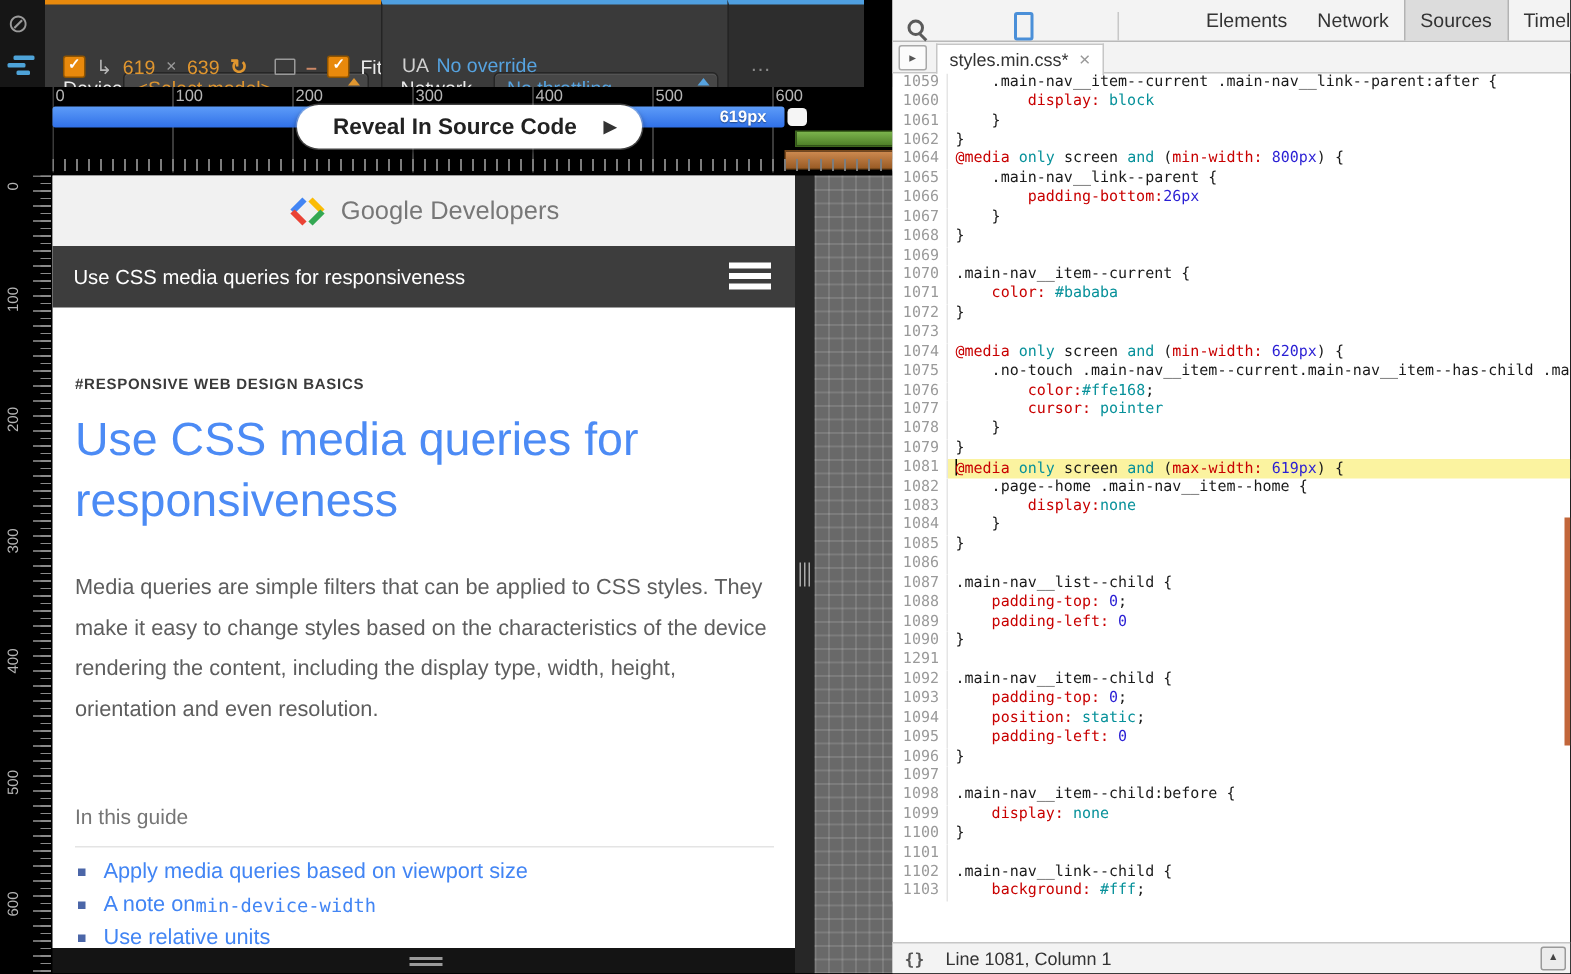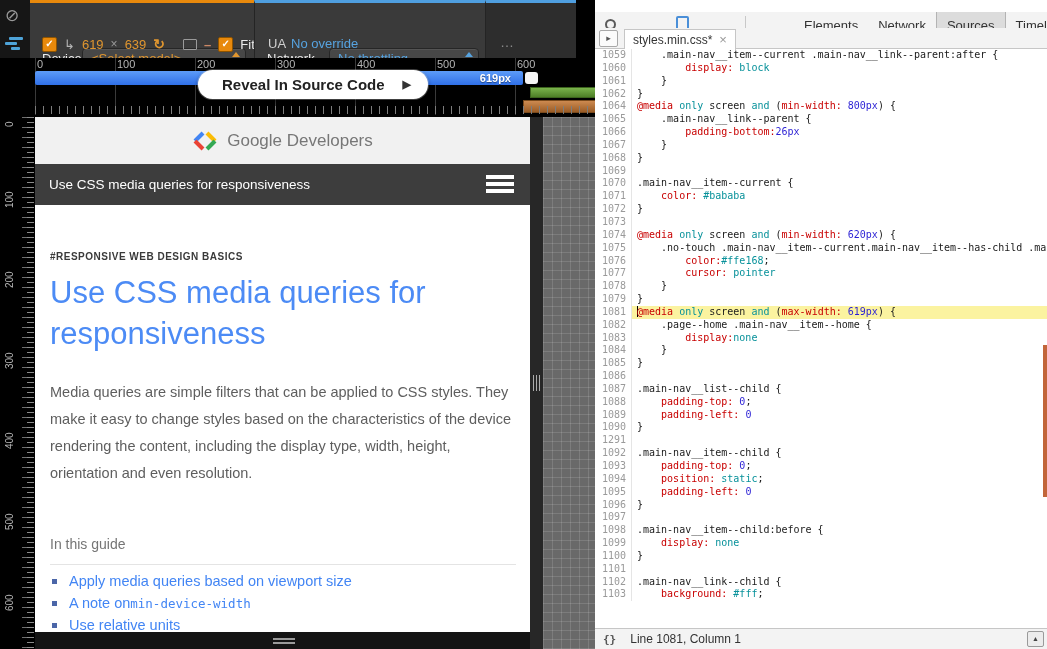--- a/index.html
+++ b/index.html
@@ -107,22 +107,22 @@
             background-image:linear-gradient(rgba(255,255,255,.13) 1px,transparent 1px),
                              linear-gradient(90deg,rgba(255,255,255,.13) 1px,transparent 1px);
             background-size:9px 9px;}
   .bottomstrip{position:absolute;left:35px;top:632px;width:495px;height:17px;background:#141414;}
   .hhandle{position:absolute;left:238px;top:6px;width:22px;height:6px;cursor:ns-resize;}
   .hhandle i{position:absolute;left:0;top:0;width:22px;height:2px;background:#9a9a9a;}
   .hhandle i:nth-child(2){top:4px;}
 
   
   .devtools{position:absolute;left:595px;top:0;width:452px;height:649px;background:#fff;}
-  .dttb{position:absolute;left:0;top:12px;right:0;height:27px;background:#f3f3f3;border-bottom:1px solid #b9b9b9;
-        display:flex;align-items:center;gap:46px;}
+  .dttb{position:absolute;left:0;top:0;right:0;height:27px;background:#f3f3f3;border-bottom:1px solid #b9b9b9;
+        display:flex;align-items:flex-end;gap:46px;}
   .mag{position:relative;width:15px;height:15px;margin-left:9px;flex:none;cursor:pointer;}
   .mag .mcirc{position:absolute;left:1px;top:1px;width:7px;height:7px;border:2px solid #5a5a5a;border-radius:50%;}
   .mag .mtail{position:absolute;left:10px;top:10px;width:6px;height:2px;background:#5a5a5a;
               transform:rotate(45deg);transform-origin:0 0;}
   .phone{width:9px;height:15px;border:2px solid #4a8fd8;border-radius:2px;margin-left:11px;flex:none;cursor:pointer;}
   .vsep{width:1px;height:19px;background:#c8c8c8;margin:0 2px 0 10px;flex:none;}
   .dttabs{display:flex;height:27px;align-items:stretch;}
   .dt-tab{padding:0 10px;line-height:27px;font-size:13px;color:#333;cursor:pointer;}
   .dt-tab.sel{background:#dcdcdc;border-left:1px solid #b3b3b3;border-right:1px solid #b3b3b3;}
   .moretabs{color:#777;font-size:13px;margin-left:4px;cursor:pointer;}

